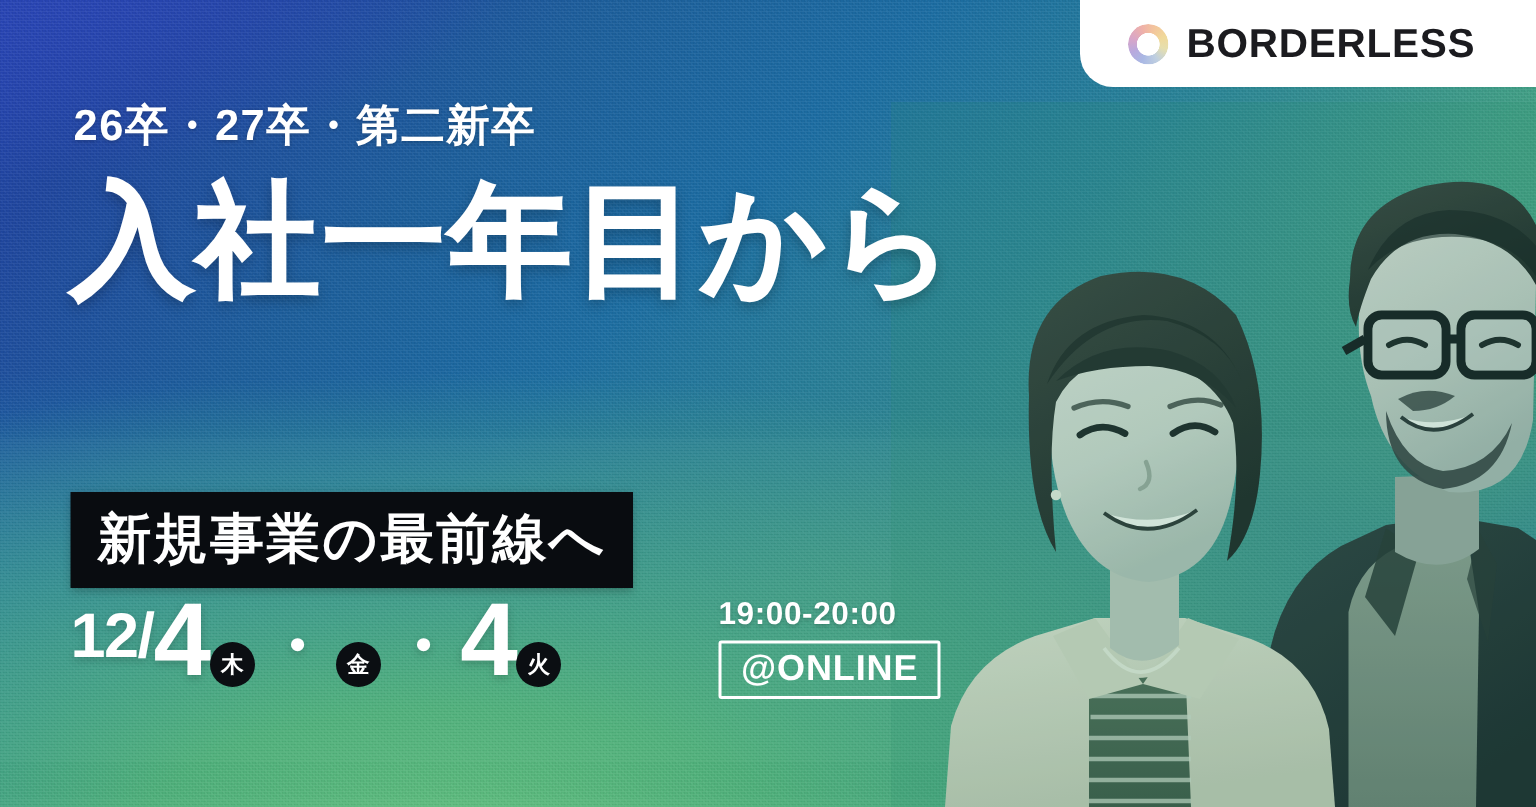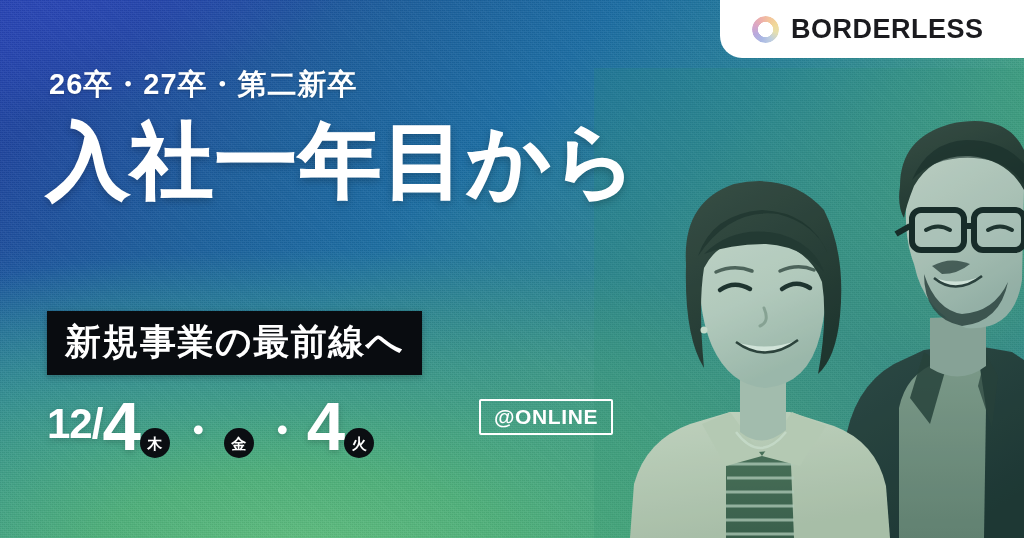--- a/index.html
+++ b/index.html
@@ -106,21 +106,21 @@
     position:absolute; left:47px;
     background:#090c10;
     color:#ffffff;
     font-size:36px; font-weight:800;
     letter-spacing:1.5px; line-height:1;
     padding:13px 18px 15px 18px;
     white-space:nowrap;
     box-shadow:0 2px 6px rgba(0,0,0,0.25);
   }
   .tag-1 { top:243px; }
-  .tag-2 { top:311px;text-align:right; }
+  .tag-2 { top:328px;text-align:right; }
 
   
   .date-row {
     position:absolute; left:47px; top:392px;
     display:flex; align-items:flex-end; gap:0;
     color:#ffffff;
     text-shadow:0 2px 6px rgba(0,0,0,0.18);
   }
   .date-month {
     font-size:42px; font-weight:800; line-height:1;
@@ -153,21 +153,21 @@
     color:#ffffff;
   }
   .info-time {
     font-size:21px; font-weight:700; line-height:1;
     letter-spacing:0.4px;
     text-shadow:0 1px 3px rgba(0,0,0,0.2);
   }
   .info-online {
     border:2px solid #ffffff;
     padding:5px 13px 6px 13px;
-    font-size:21px; font-weight:700; line-height:1;
+    font-size:24px; font-weight:700; line-height:1;
     letter-spacing:0.6px;
     border-radius:2px;
   }
 </style>
 </head>
 <body>
 
 <div id="banner">
 
   <div class="bg-base"></div>
@@ -310,17 +310,18 @@
       <span class="date-day">4</span>
       <span class="dow">木</span>
       <span class="date-sep">・</span>
       <span class="dow">金</span>
       <span class="date-sep">・</span>
       <span class="date-day">4</span>
       <span class="dow">火</span>
     </div>
 
     <div class="info-block">
+      <div class="info-time">19:00-20:00</div>
       <div class="info-online">@ONLINE</div>
     </div>
 
   </div>
 </div>
 
 </body></html>

